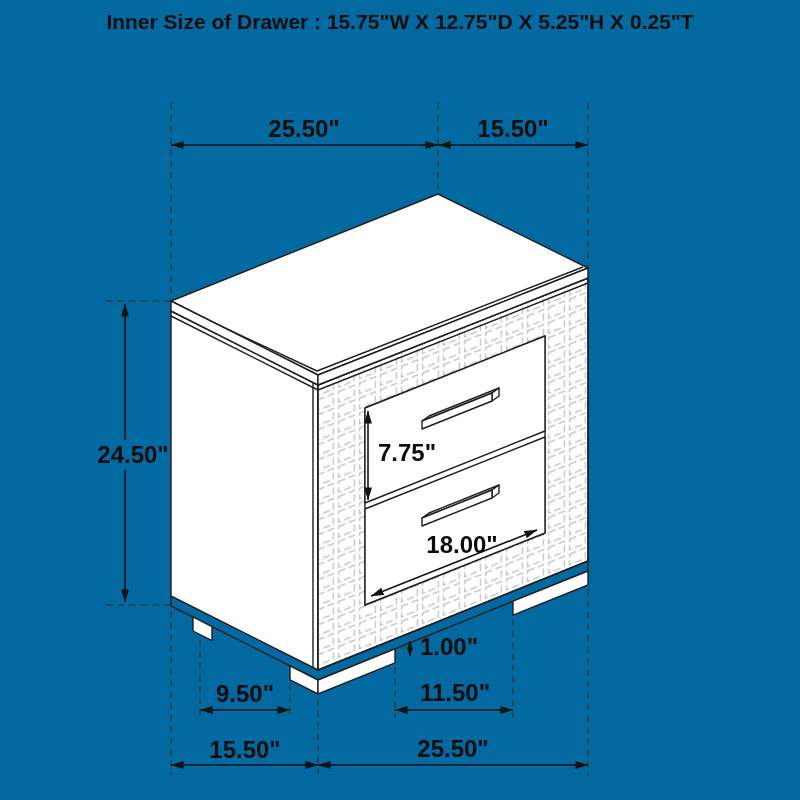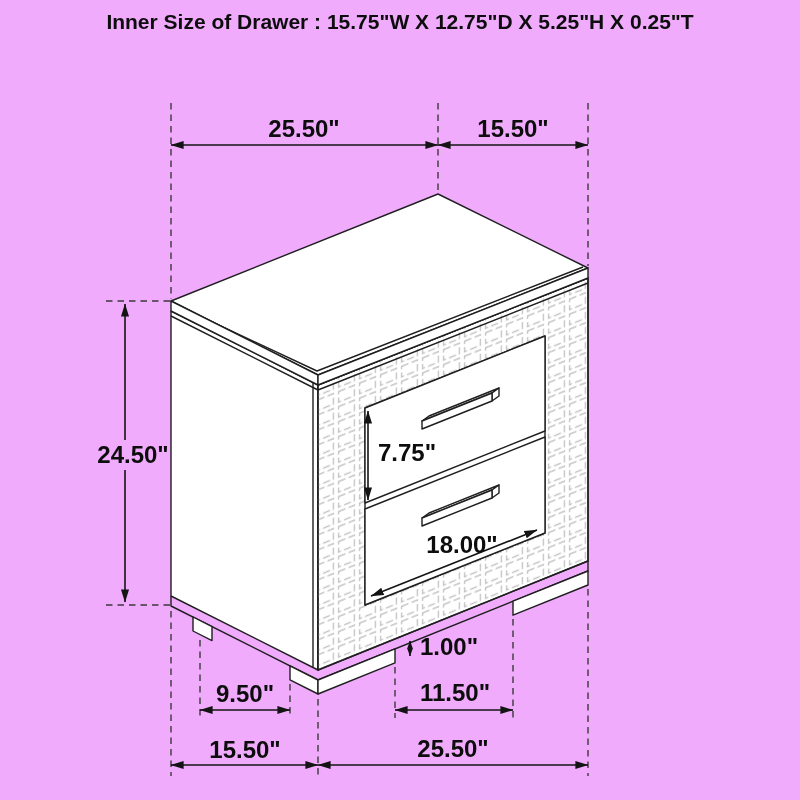--- a/index.html
+++ b/index.html
@@ -1,16 +1,16 @@
 <!DOCTYPE html>
 <html><head>
 <meta charset="utf-8">
 <style>
   html,body { margin:0; padding:0; background:#fff; }
-  .page { position:relative; width:800px; height:800px; background:#f0abfc; overflow:hidden; }
+  .page { position:relative; width:800px; height:800px; background:#0369a1; overflow:hidden; }
   svg { display:block; }
   .ln   { stroke:#1f1f1f; stroke-width:1.4; fill:none; stroke-linejoin:round; }
   .face { fill:#ffffff; }
   .dash { stroke:#3a3a3a; stroke-width:1.4; stroke-dasharray:6.5 5; fill:none; }
   .dim  { stroke:#141414; stroke-width:1.6; fill:none; }
   .lbl  { font:bold 24px "Liberation Sans", sans-serif; fill:#0d0d0d; }
   .ttl  { font:bold 21px "Liberation Sans", sans-serif; fill:#0d0d0d; }
 </style>
 </head>
 <body>

